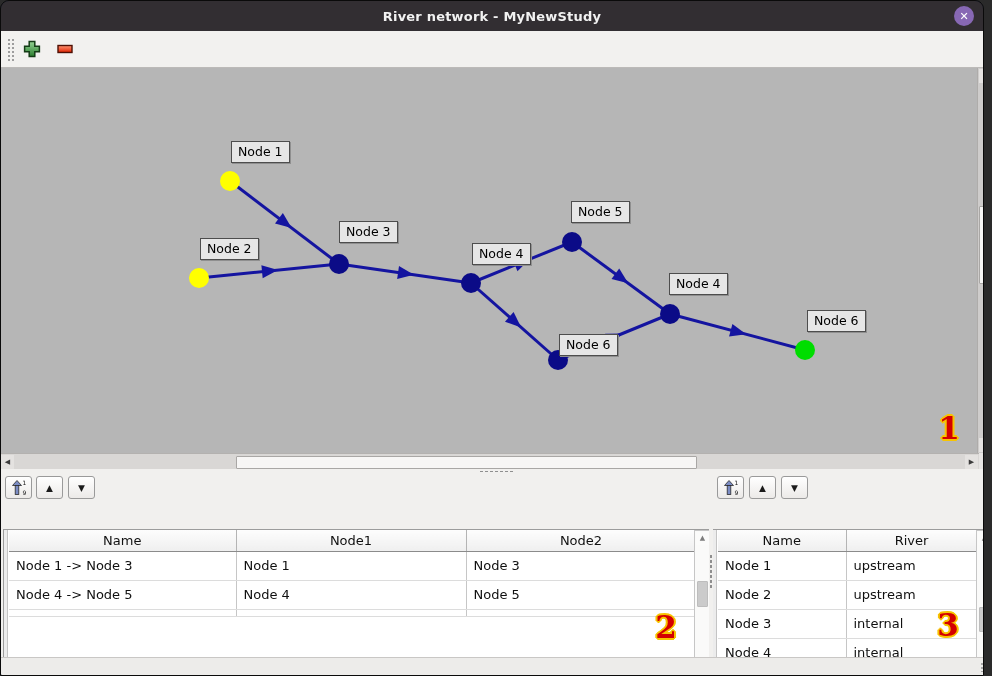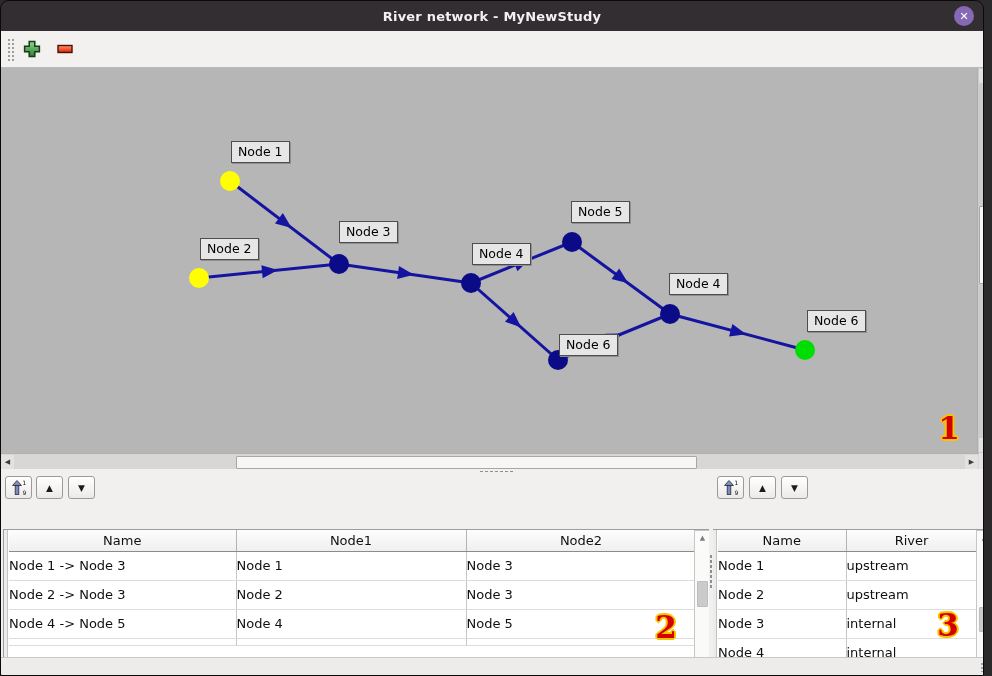--- a/index.html
+++ b/index.html
@@ -54,21 +54,21 @@
   .panels { position:absolute; left:0; top:473px; width:992px; height:183px; background:#f1f0ee; }
   .mini-btn { position:absolute; top:2px; width:27px; height:23px; border:1px solid #9a9a9a; border-radius:3px;
               background:linear-gradient(#ffffff,#eceae8); display:flex; align-items:center; justify-content:center;
               font-size:9px; color:#1b1b1b; cursor:pointer; }
 
   .grid { position:absolute; top:29px; background:#fff; border:1px solid #9c9c9c;margin-top:26px; }
   .grid-strip { position:absolute; left:0; top:0; width:4px; height:100%; background:#ececec; border-right:1px solid #c4c4c4; }
   table { border-collapse:collapse; table-layout:fixed; position:absolute; top:0; font-size:13px; color:#101010; }
   th { font-weight:normal; height:21px; background:linear-gradient(#fdfdfd,#efefef); border-right:1px solid #b4b4b4;
        border-bottom:1px solid #8b8b8b; text-align:center; padding:0 4px; overflow:hidden; }
-  td { height:29px; border-right:1px solid #c6c6c6; border-bottom:1px solid #dcdcdc; padding:0 0;
+  td { height:29px; border-right:1px solid #c6c6c6; border-bottom:1px solid #dcdcdc; padding:0 7px;
        white-space:nowrap; overflow:hidden; }
   tr.partial td { height:7px; }
 
   .tscroll { position:absolute; top:30px; width:16px; background:#fafaf9; border:1px solid #c6c6c6; }
   .tscroll .sb-arrow { left:1px; width:13px; height:13px; background:#fbfbfa; color:#7d7d7d; line-height:13px; }
   .tscroll .sb-thumb { left:2px; width:11px; background:#cbcbcb; border:1px solid #bdbdbd; }
 
   
   .status { position:absolute; left:0; top:656px; width:992px; height:18px; background:#edecea; border-top:1px solid #c9c7c5; }
   .grip { position:absolute; right:3px; bottom:3px; width:10px; height:10px;
@@ -219,25 +219,20 @@
           <th>Node2</th>
         </tr>
           </thead>
         <tbody>
             <tr>
               <td>Node 1 -&gt; Node 3</td>
               <td>Node 1</td>
               <td>Node 3</td>
             </tr>
             <tr>
-              <td>Node 2 -&gt; Node 3</td>
-              <td>Node 2</td>
-              <td>Node 3</td>
-            </tr>
-            <tr>
               <td>Node 4 -&gt; Node 5</td>
               <td>Node 4</td>
               <td>Node 5</td>
             </tr>
             <tr class="partial">
               <td></td>
               <td></td>
               <td></td>
             </tr>
           </tbody>

